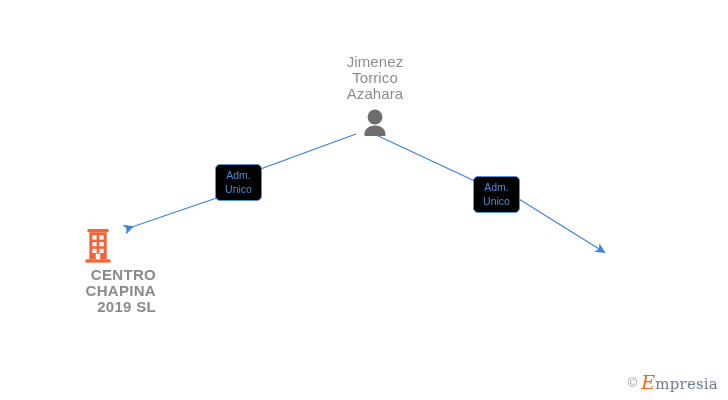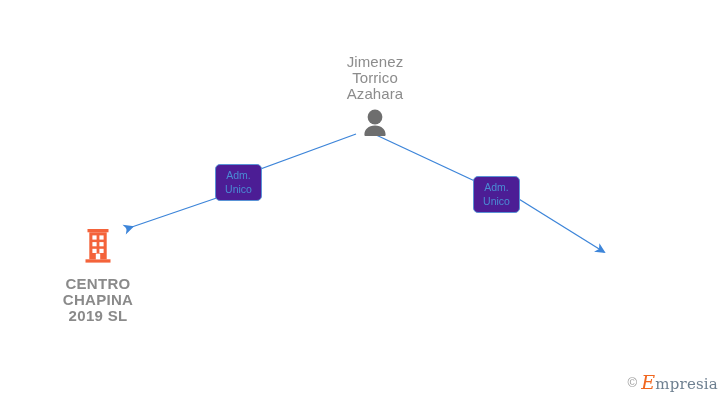--- a/index.html
+++ b/index.html
@@ -71,30 +71,31 @@
     top: 258px;
     width: 132px;
   }
   .company-icon {
     height: 36px;
     display: flex;
     align-items: center;
     justify-content: center;
   }
   .company-name {
-    margin-top: 12px;
+    margin-top: 3px;
+    text-align: right;
   }
 
   
   .edge-label {
     position: absolute;
     box-sizing: border-box;
     border: 1px solid #5a93d6;
     border-radius: 5px;
-    background: #4c1d95;
+    background: #000000;
     color: #4a8bd4;
     font-size: 10.5px;
     line-height: 14px;
     text-align: center;
     padding: 3px 6px 4px 6px;
     white-space: pre-line;
     box-shadow: 0 0 0 0 rgba(0,0,0,0);
   }
   #edge-label-left {
     left: 215px;

